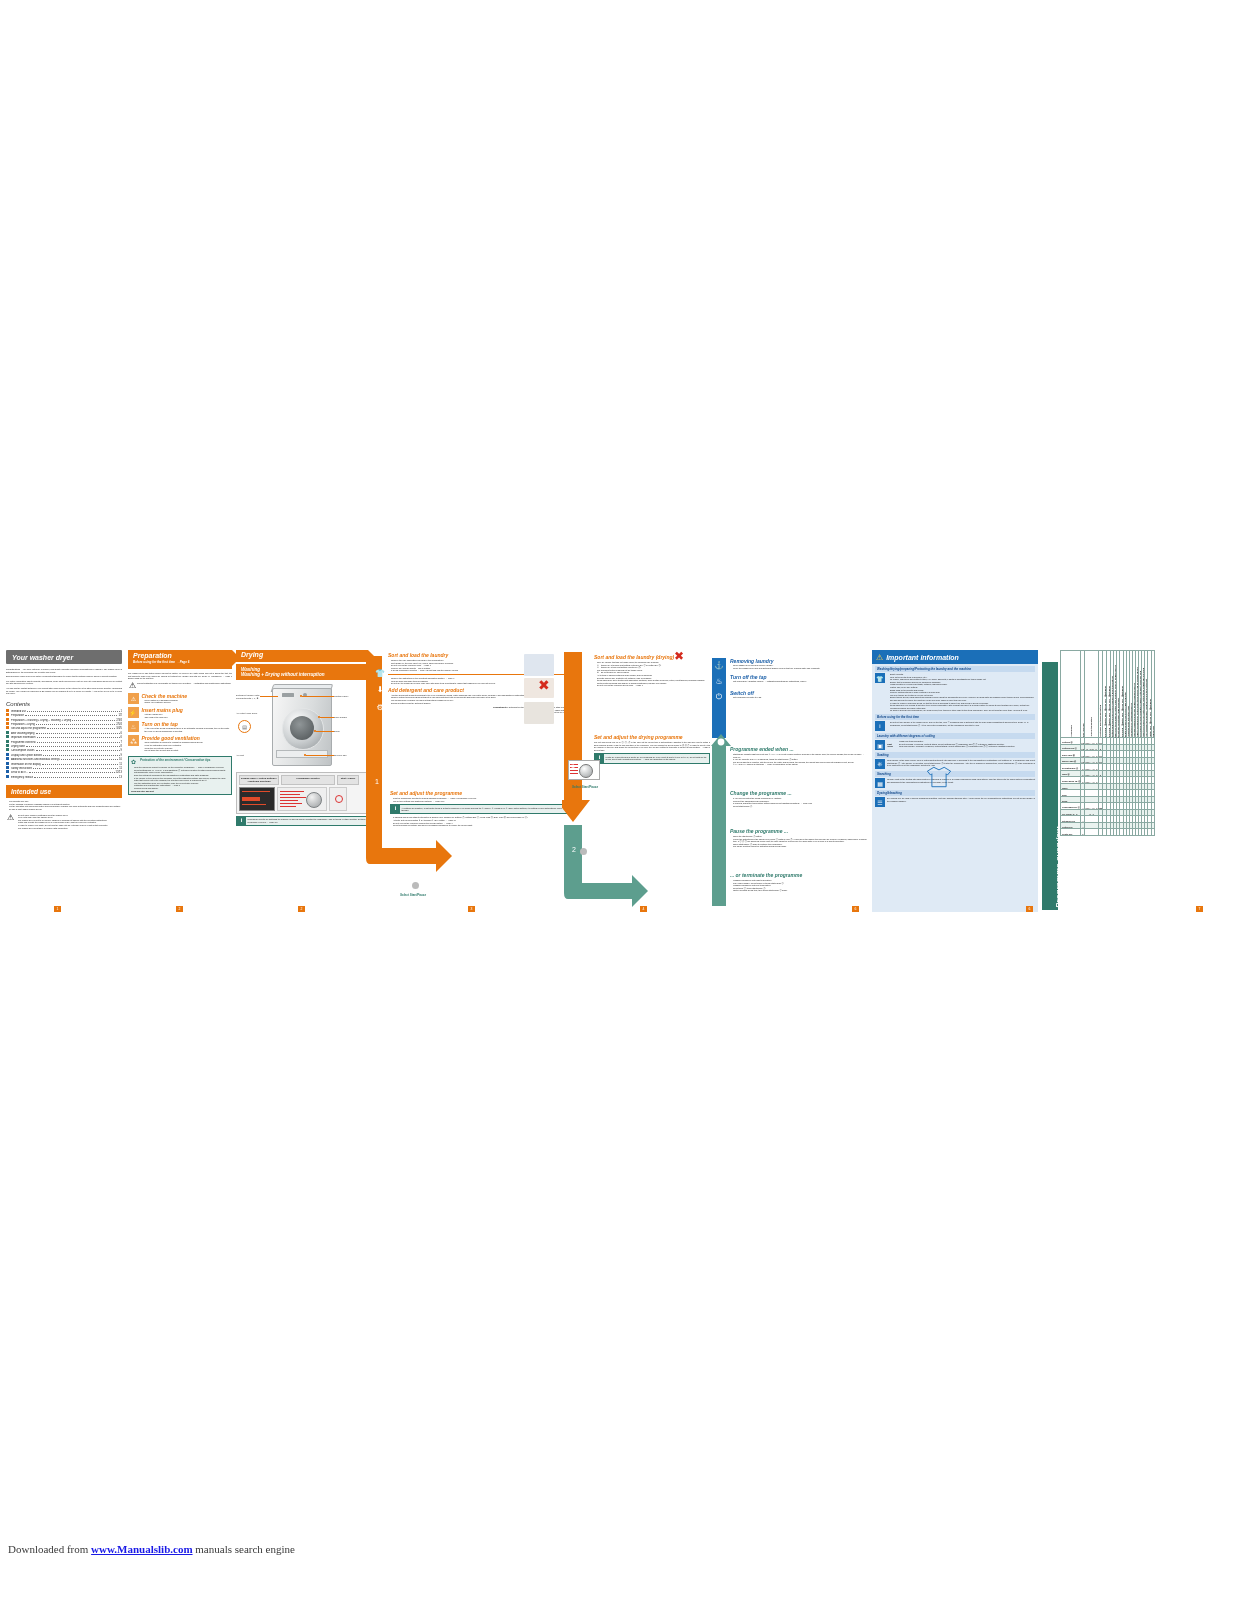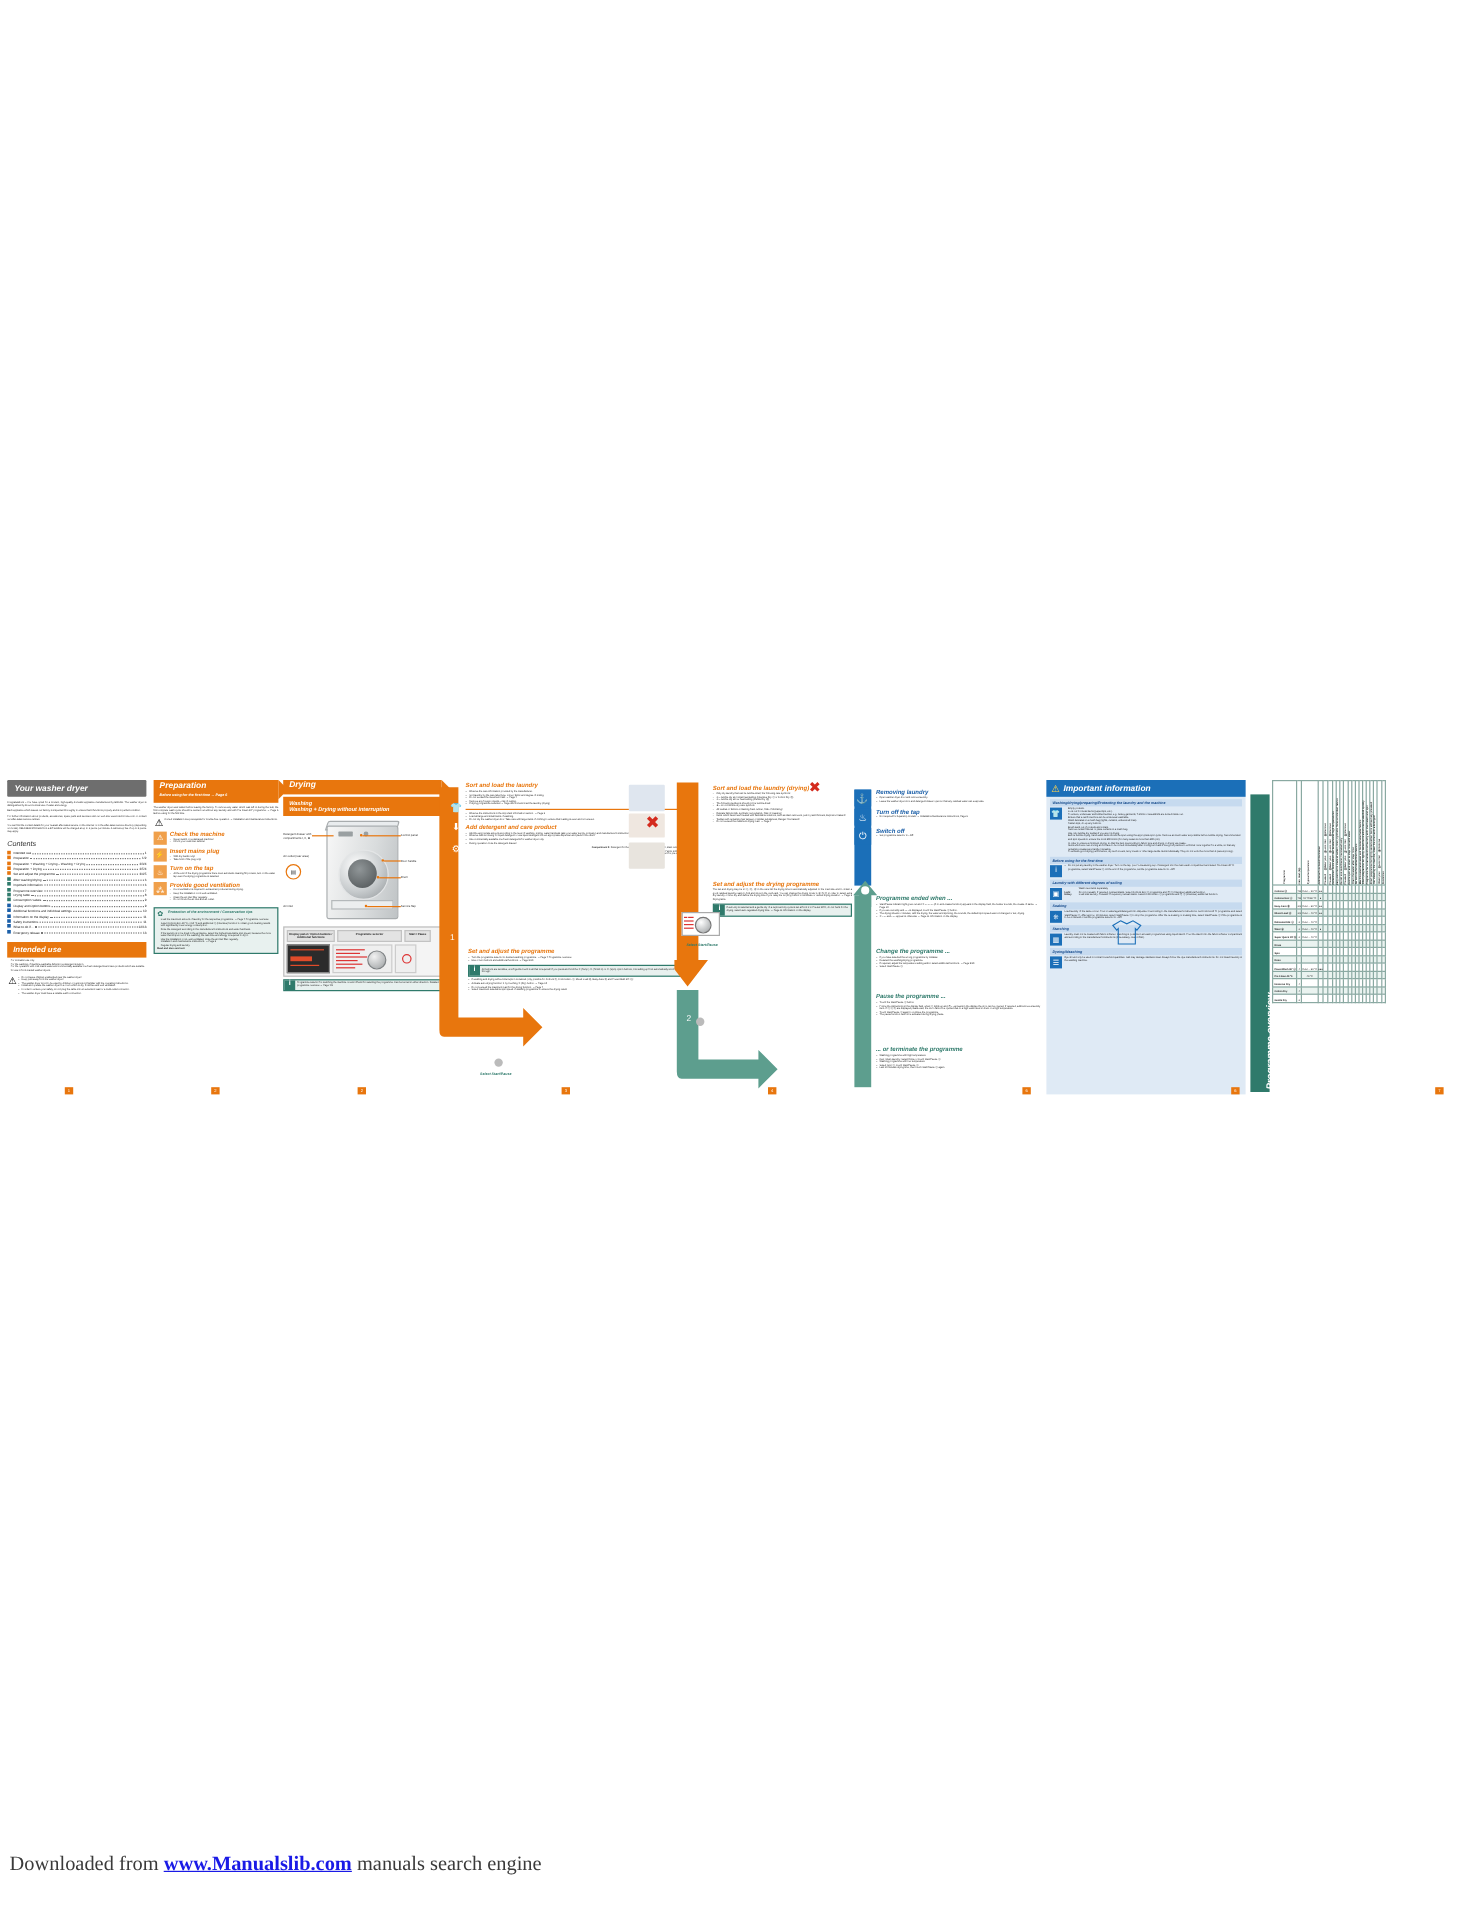--- a/index.html
+++ b/index.html
@@ -107,21 +107,21 @@
   table.pt{position:absolute;left:18px;top:0;border-collapse:collapse;font-size:2.1px;}
   table.pt th,table.pt td{border:.3px solid #8aa9a2;padding:0;text-align:center;vertical-align:bottom;}
   table.pt thead th{height:86px;}
   table.pt thead th span{display:block;writing-mode:vertical-rl;transform:rotate(180deg);white-space:nowrap;font-weight:bold;font-size:2.1px;margin:0 auto;}
   table.pt tbody td{height:5.5px;}
   table.pt tbody td.nm{text-align:left;padding-left:1px;font-weight:bold;white-space:nowrap;}
   table.pt tbody tr:nth-child(even){background:#eaf3f0;}
   .pgmark{position:absolute;bottom:0px;width:7px;height:6px;background:#e8760d;color:#fff;font-size:3.4px;text-align:center;line-height:6px;}
 
   
-  #footer{position:absolute;left:8px;top:1543px;font-family:"Liberation Serif",serif;font-size:17px;color:#3a3a3a;}
+  #footer{position:absolute;left:8px;top:1543px;font-family:"Liberation Serif",serif;font-size:11px;color:#3a3a3a;}
   #footer a{color:#1a1ae6;text-decoration:underline;font-weight:bold;}
 </style>
 </head>
 <body>
 
 <div class="sheet">
 
   <div class="col" id="c1">
     <div class="band-grey">
       <span class="hdr-ttl">Your washer dryer</span>

